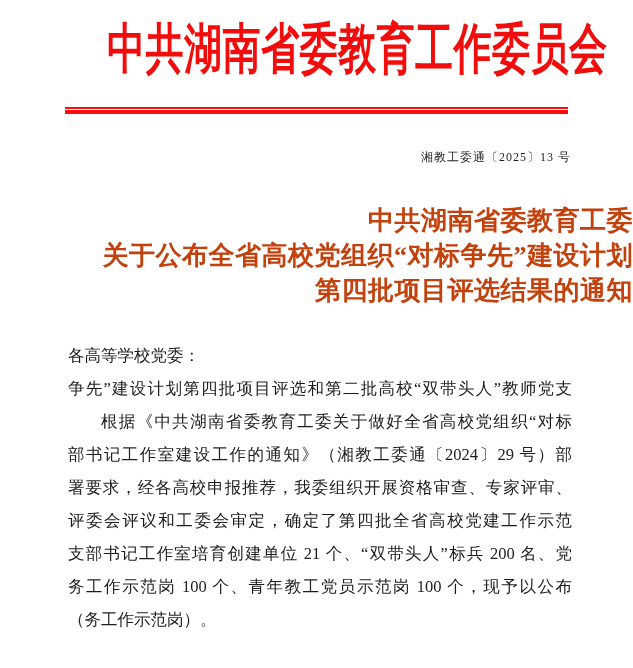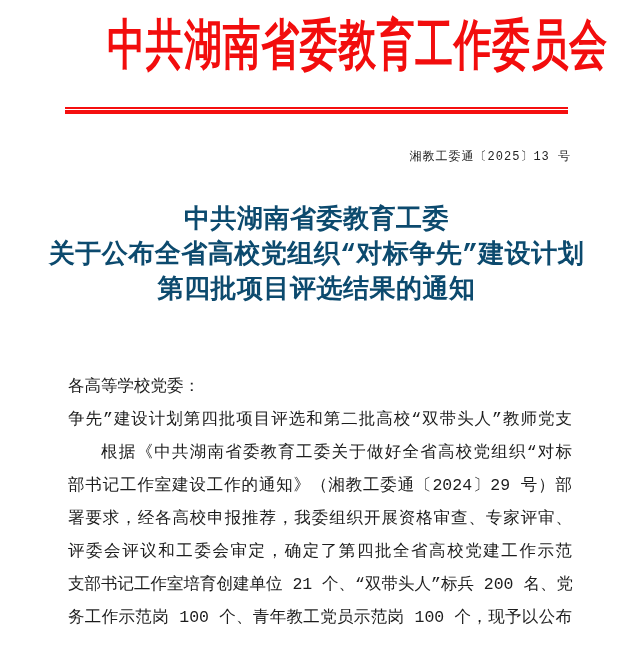--- a/index.html
+++ b/index.html
@@ -2,21 +2,21 @@
 <html><head>
 <meta charset="utf-8">
 <style>
   html,body { margin:0; padding:0; background:#ffffff; }
   .page {
     position:relative;
     width:633px;
     height:668px;
     background:#ffffff;
     overflow:hidden;
-    font-family:Liberation Mono, monospace;
+    font-family:Liberation Serif, serif;
     color:#1c1c1c;
   }
 
   
   .letterhead {
     position:absolute;
     top:19px; left:0; right:0;
     text-align:center;
     white-space:nowrap;
   }
@@ -49,25 +49,25 @@
     line-height:24px;
     color:#222;
     letter-spacing:1px;
     white-space:nowrap;
   }
 
   
   .doc-title {
     position:absolute;
     top:203px; left:0; right:0;
-    text-align:center;
+    text-align:right;
     font-weight:bold;
     font-size:26px;
     line-height:35px;
-    color:#0c4a6e;
+    color:#c2410c;
     letter-spacing:0.5px;
   }
 
   
   .body-text {
     position:absolute;
     top:339px; left:68px;
     width:504px;
     font-size:16.5px;
     color:#1c1c1c;
@@ -77,21 +77,20 @@
     line-height:33px;
     white-space:nowrap;
     text-align:justify;
     text-align-last:justify;
     overflow:visible;
   }
   .body-line.no-justify {
     text-align:left;
     text-align-last:left;
     white-space:normal;
-    margin-top:31px;
   }
   .body-line.indent { text-indent:2em; }
 </style>
 </head>
 <body>
 
 <div class="page">
 
   <div class="letterhead">
     <span class="org">中共湖南省委教育工作委员会</span>

